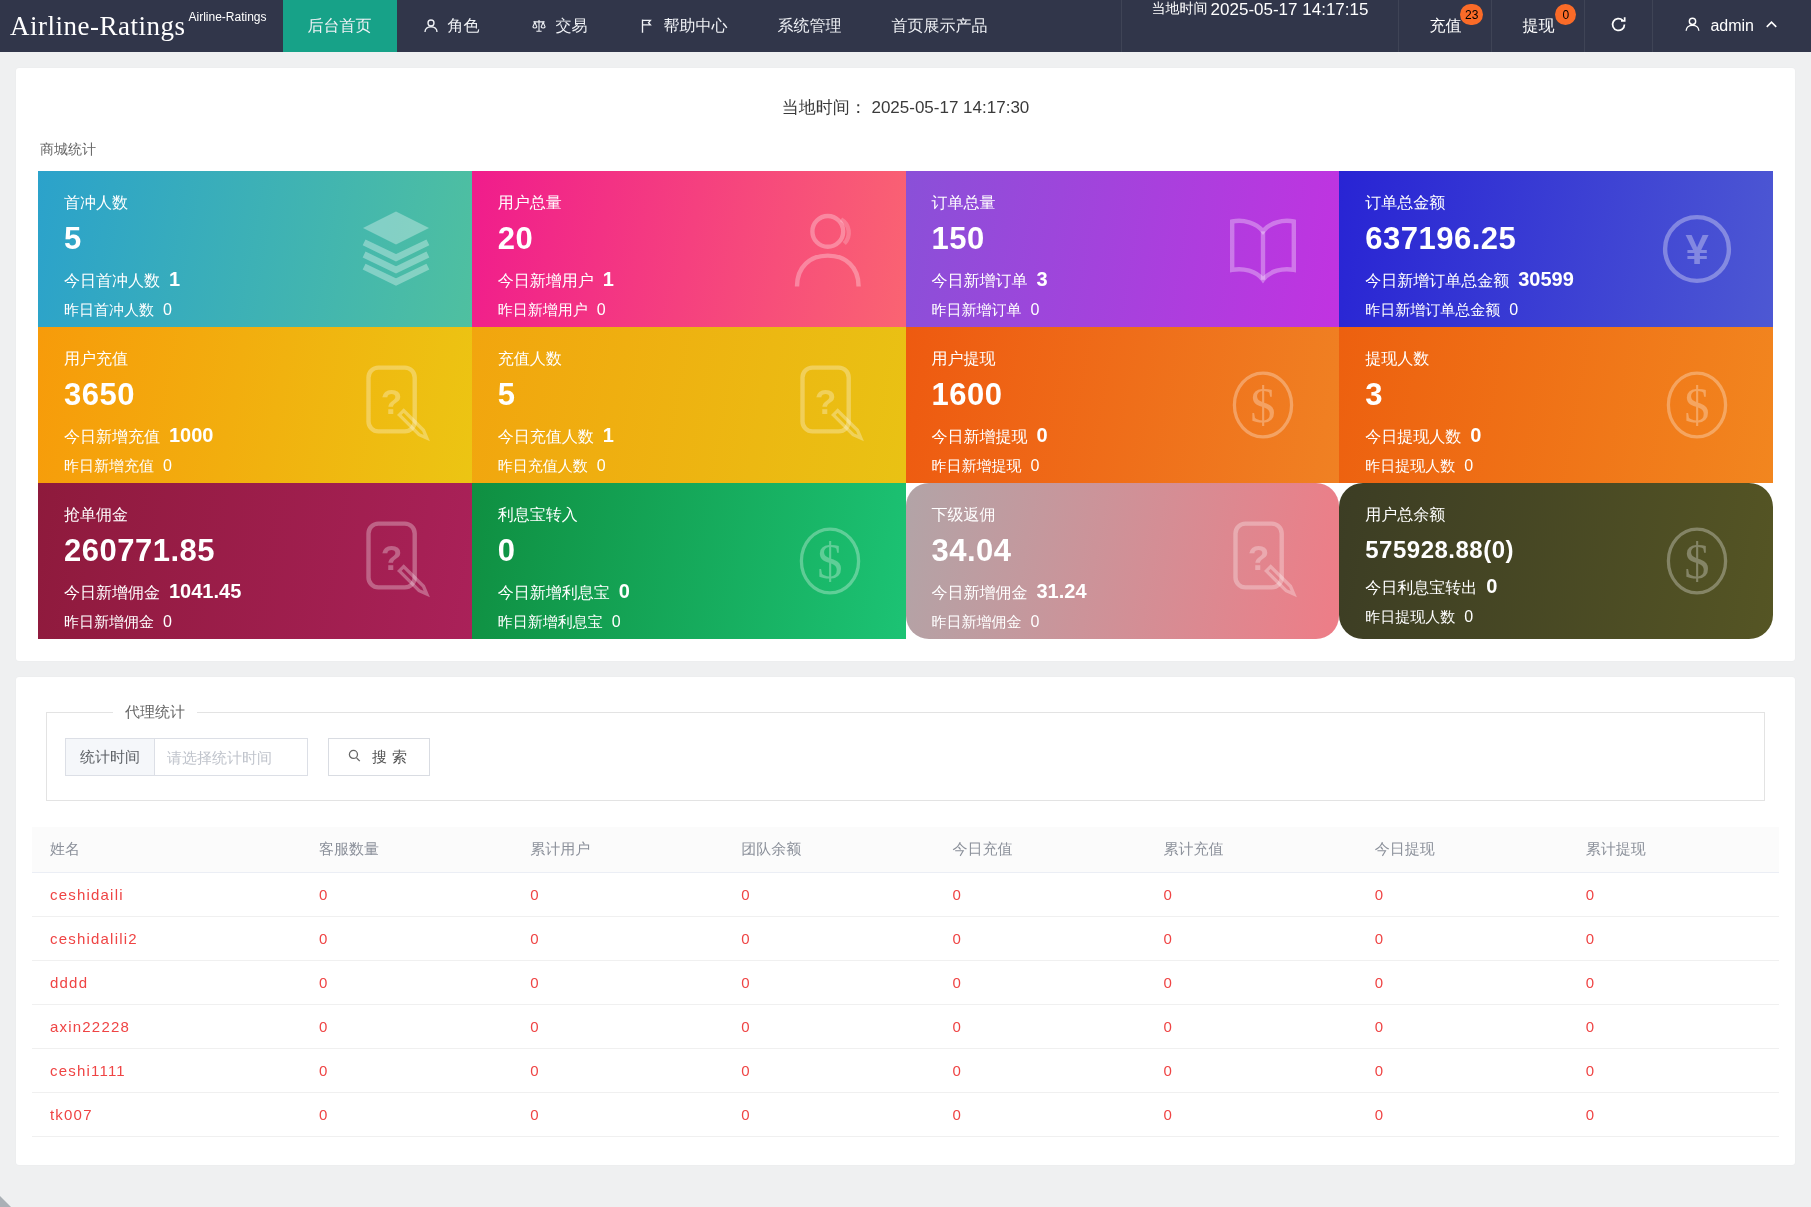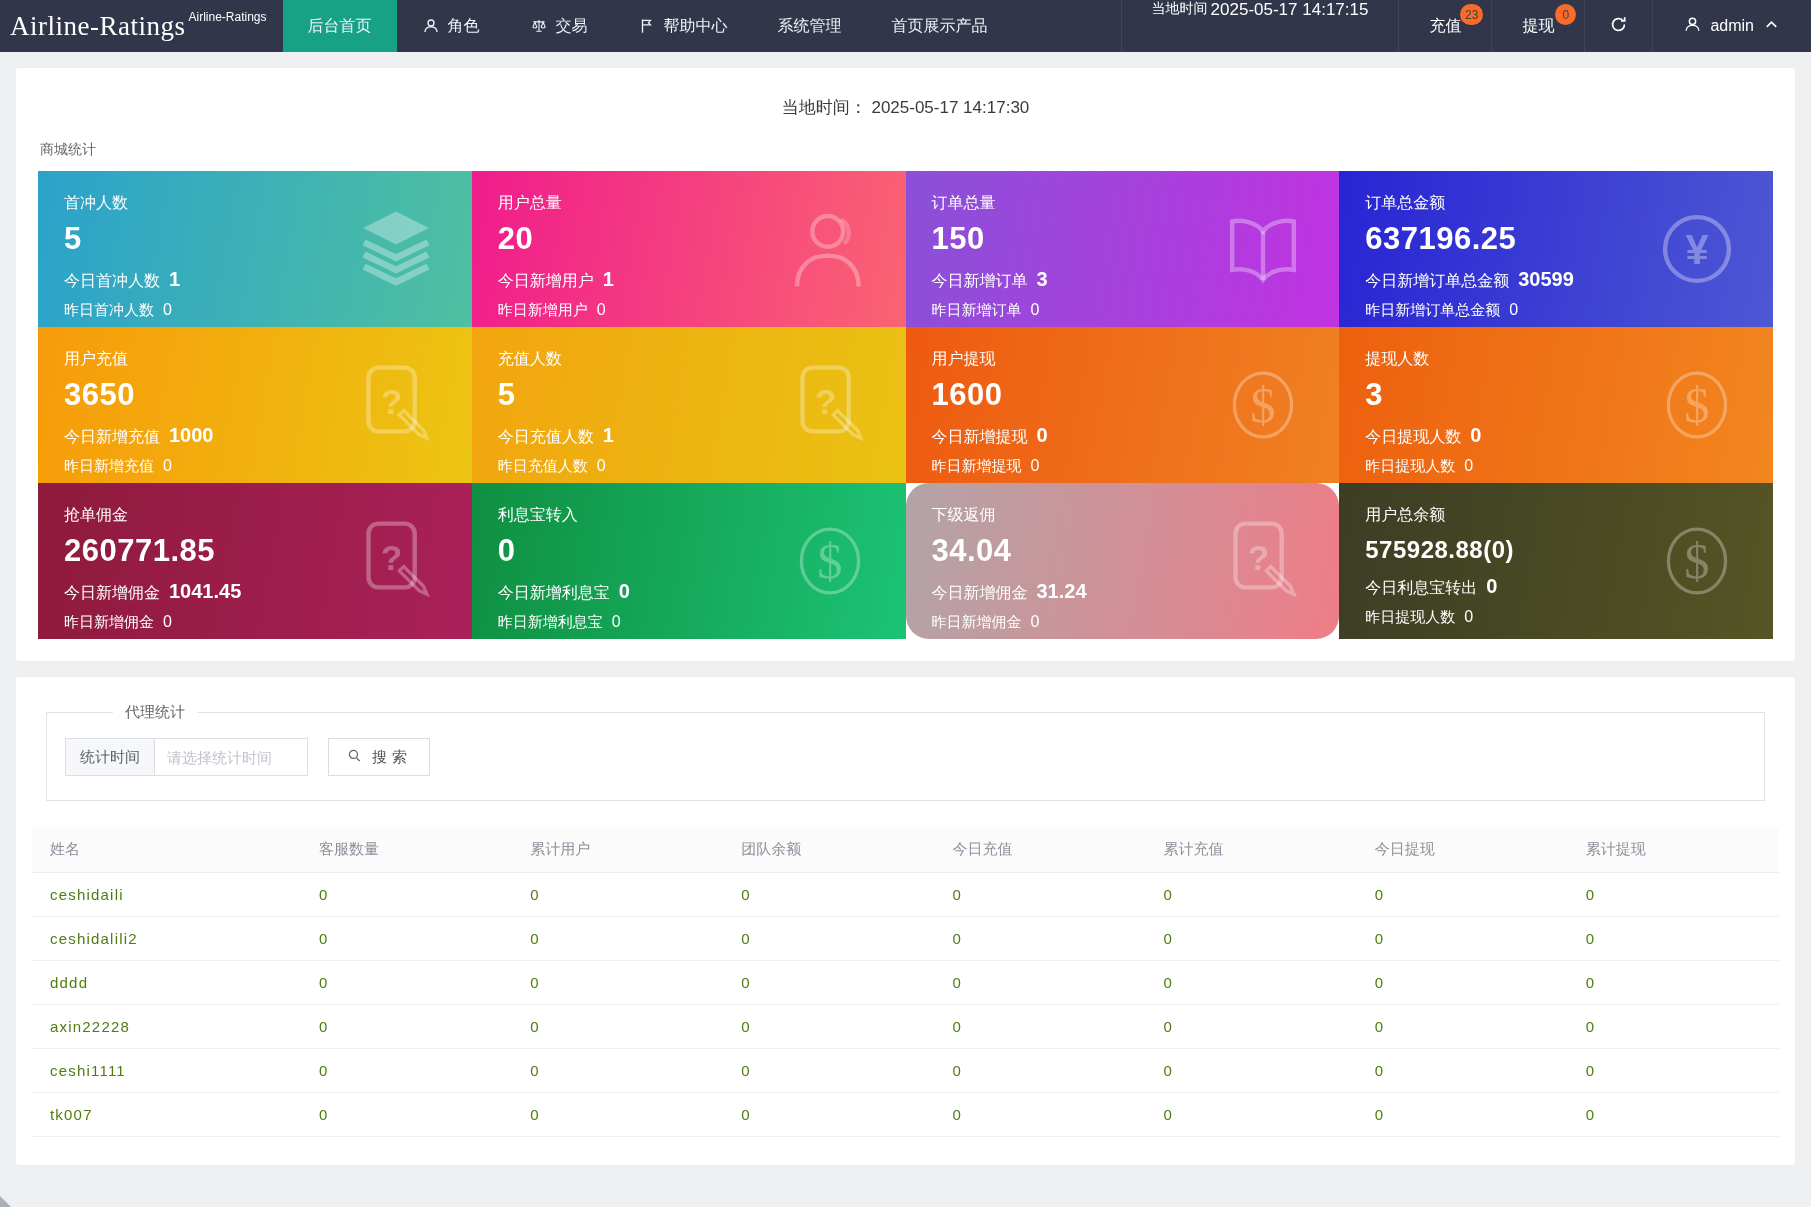--- a/index.html
+++ b/index.html
@@ -19,21 +19,21 @@
   .nav-item { display:flex; align-items:center; gap:8px; padding:0 25px; font-size:16px; color:#f0f2f6; cursor:pointer; }
   .nav-item.active { background:#17a288; }
   .nav-item svg { width:18px; height:18px; }
   .nav-right { margin-left:auto; display:flex; align-items:stretch; }
   .time-block { display:flex; justify-content:center; text-align:center; gap:3px; padding:0 30px; border-left:1px solid rgba(255,255,255,.07); }
   .time-label { font-size:14px; }
   .time-value { font-size:17px; }
   .nav-action { position:relative; display:flex; align-items:center; gap:8px; padding:0 30px; font-size:16px; border-left:1px solid rgba(255,255,255,.07); cursor:pointer; }
   .nav-action svg { width:19px; height:19px; }
   .badge { position:absolute; top:4px; right:8px; min-width:21px; height:21px; border-radius:11px; padding:0 5px;
-           background:#fa6b28; color:#404040; font-size:12px; display:flex; align-items:center; justify-content:center; }
+           background:#fa6b28; color:#000000; font-size:12px; display:flex; align-items:center; justify-content:center; }
   .refresh-btn { padding:0 24px; }
   
   .main { margin:16px; }
   .panel { background:#fff; border-radius:3px; box-shadow:0 0 2px rgba(0,0,0,.04); }
   .panel-stats { padding:28px 22px 22px; }
   .content-time { text-align:center; font-size:17px; color:#3a3a3a; }
   .section-label { font-size:14px; color:#666; margin:22px 0 12px 2px; }
   .cards { display:grid; grid-template-columns:repeat(4,1fr); }
   .card { position:relative; height:156px; color:#fff; padding:22px 26px; overflow:hidden; }
   .card-title { font-size:16px; }
@@ -54,21 +54,21 @@
                   border:1px solid #dcdfe6; border-right:none; font-size:15px; color:#5d6166; }
   .filter-input { height:38px; width:154px; border:1px solid #dcdfe6; padding:0 12px; font-size:15px; color:#333; outline:none; }
   .filter-input::placeholder { color:#c0c4cc; }
   .search-btn { margin-left:20px; height:38px; display:flex; align-items:center; gap:9px; padding:0 17px;
                 background:#fff; border:1px solid #d9dce2; font-size:15px; color:#555; cursor:pointer; letter-spacing:5px; }
   .search-btn svg { width:17px; height:17px; color:#666; }
   
   table.agent-table { width:100%; border-collapse:collapse; margin-top:26px; table-layout:fixed; }
   .agent-table th { text-align:left; font-weight:normal; color:#8b909a; font-size:15px; background:#fbfbfb;
                     padding:13px 10px 13px 18px; border-bottom:1px solid #ebeef5; }
-  .agent-table td { color:#4d7c0f; font-size:15px; padding:13px 10px 13px 18px; border-bottom:1px solid #f0f0f0; letter-spacing:1.2px; }
+  .agent-table td { color:#ef4444; font-size:15px; padding:13px 10px 13px 18px; border-bottom:1px solid #f0f0f0; letter-spacing:1.2px; }
   
   .corner { position:fixed; left:0; bottom:0; width:0; height:0;
             border-left:11px solid #99a0a8; border-top:11px solid transparent; opacity:.8; }
 </style>
 </head>
 <body>
 
 <header class="navbar">
   <div class="logo-wrap">
     <span class="logo">Airline-Ratings</span>
@@ -350,21 +350,21 @@
             <span class="v">0</span>
           </div>
           <span class="card-icon">
             <svg viewBox="0 0 80 80" fill="none" stroke="rgba(255,255,255,.30)" stroke-width="4">
               <rect x="15" y="6" width="42" height="58" rx="9"></rect>
               <text x="36" y="48" font-size="32" font-weight="bold" text-anchor="middle" fill="rgba(255,255,255,.30)" stroke="none">?</text>
               <path d="M43 49l18 18 7 3-3-7-18-18z" stroke-width="3"></path>
             </svg>
           </span>
         </article>
-        <article class="card" style="background: linear-gradient(100deg, rgb(60, 61, 36), rgb(85, 85, 36));">
+        <article class="card" style="background: linear-gradient(100deg, rgb(60, 61, 36), rgb(85, 85, 36)); border-radius: 24px;">
           <div class="card-title">用户总余额</div>
           <div class="card-value small">575928.88(0)</div>
           <div class="card-line">
             <span>今日利息宝转出</span>
             <b>0</b>
           </div>
           <div class="card-line sub">
             <span>昨日提现人数</span>
             <span class="v">0</span>
           </div>

